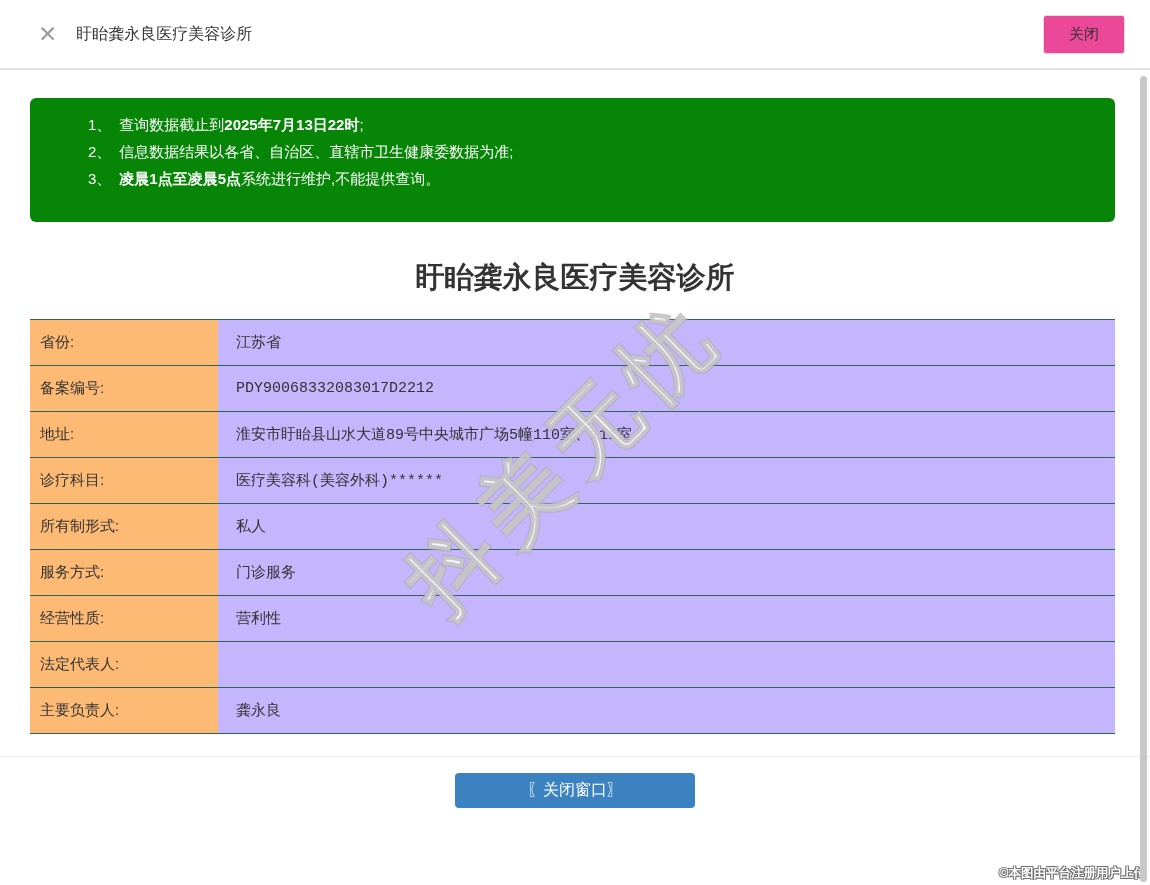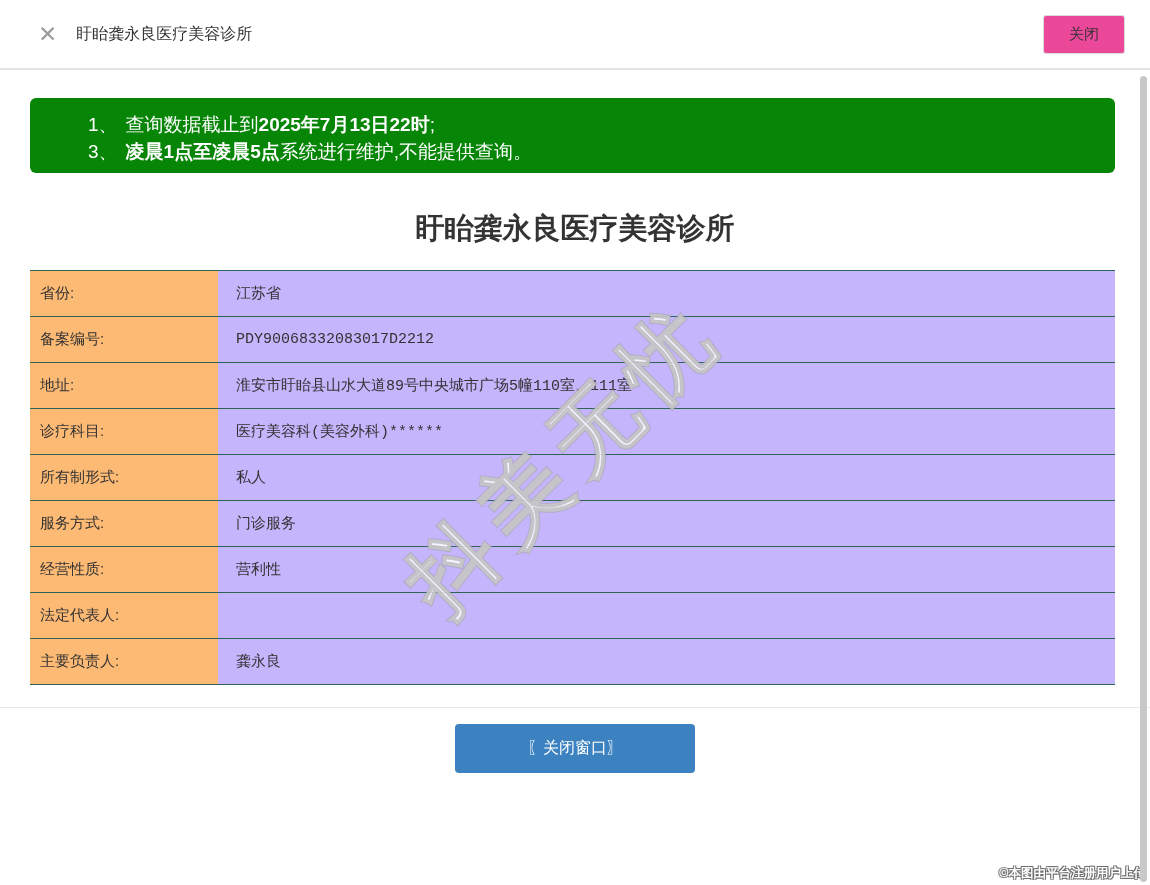--- a/index.html
+++ b/index.html
@@ -38,23 +38,23 @@
     color: #333;
     cursor: pointer;
     font-family: inherit;
   }
   
   .notice {
     margin: 28px 35px 0 30px;
     background: var(--notice-green, #078507);
     border-radius: 6px;
     color: #fff;
-    font-size: 19px;
+    font-size: 15px;
     line-height: 27px;
-    padding: 13px 20px 8px 58px;
+    padding: 13px 20px 30px 58px;
   }
   .notice-line .num { margin-right: 8px; }
   .notice-line b { font-weight: bold; }
   
   .page-title {
     margin-top: 36px;
     text-align: center;
     font-size: 29px;
     font-weight: bold;
     color: #333;
@@ -79,21 +79,21 @@
   .info-table td.value { padding-left: 18px; background: #c4b5fd; font-family: Liberation Mono, monospace; }
   
   .page-divider {
     margin-top: 22px;
     border-top: 1px solid #e9e9e9;
     width: 100%;
   }
   .footer { padding-top: 16px; text-align: center; }
   .close-window-btn {
     width: 240px;
-    height: 49px;
+    height: 35px;
     background: var(--button-blue, #3c82c0);
     border: none;
     border-radius: 4px;
     color: #fff;
     font-size: 16px;
     cursor: pointer;
     font-family: inherit;
   }
   
   .watermark {
@@ -138,20 +138,21 @@
 <body>
 
 <div class="topbar">
   <span class="x-icon">✕</span>
   <span class="topbar-title">盱眙龚永良医疗美容诊所</span>
   <button class="close-btn">关闭</button>
 </div>
 
 <div class="notice" id="notice-box">
     <div class="notice-line"><span class="num">1、</span><span>查询数据截止到</span><b>2025年7月13日22时</b><span>;</span></div>
+    <div class="notice-line"><span class="num">2、</span><span>信息数据结果以各省、自治区、直辖市卫生健康委数据为准;</span></div>
     <div class="notice-line"><span class="num">3、</span><b>凌晨1点至凌晨5点</b><span>系统进行维护,不能提供查询。</span></div>
   </div>
 
 <div class="page-title">盱眙龚永良医疗美容诊所</div>
 
 <table class="info-table">
   <tbody id="info-tbody">
       <tr>
         <td class="label">省份:</td>
         <td class="value">江苏省</td>

